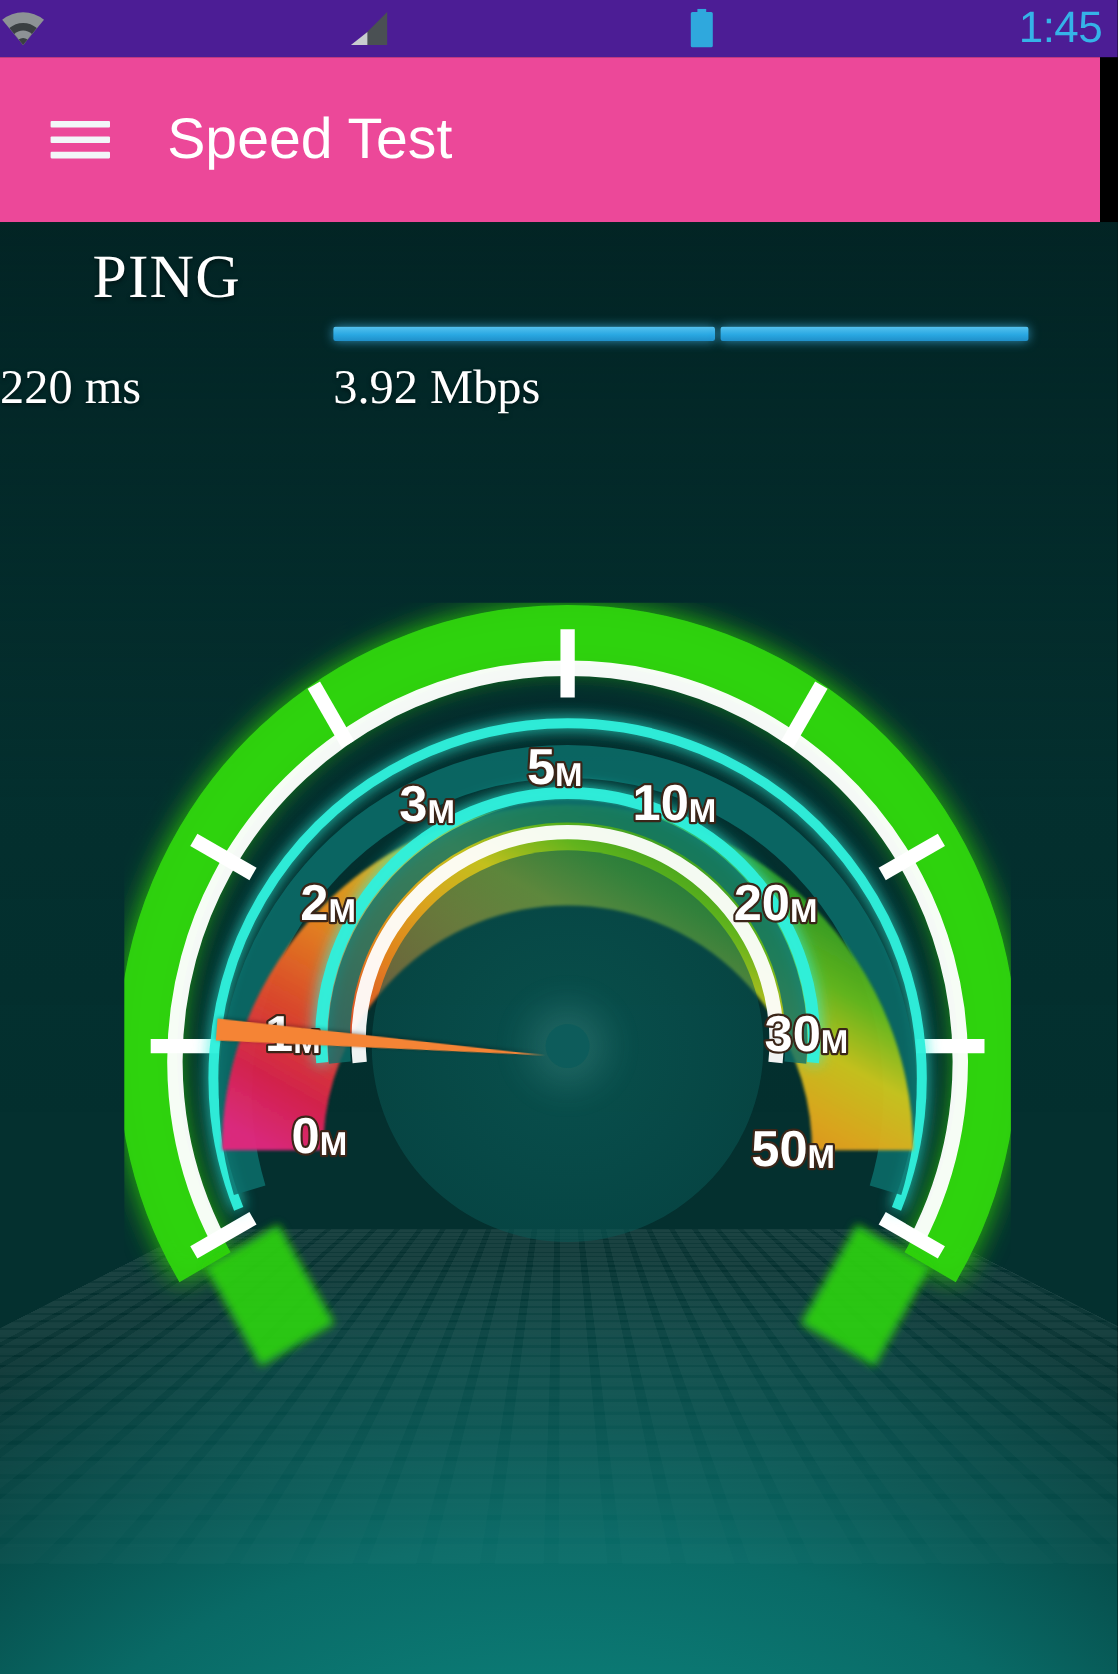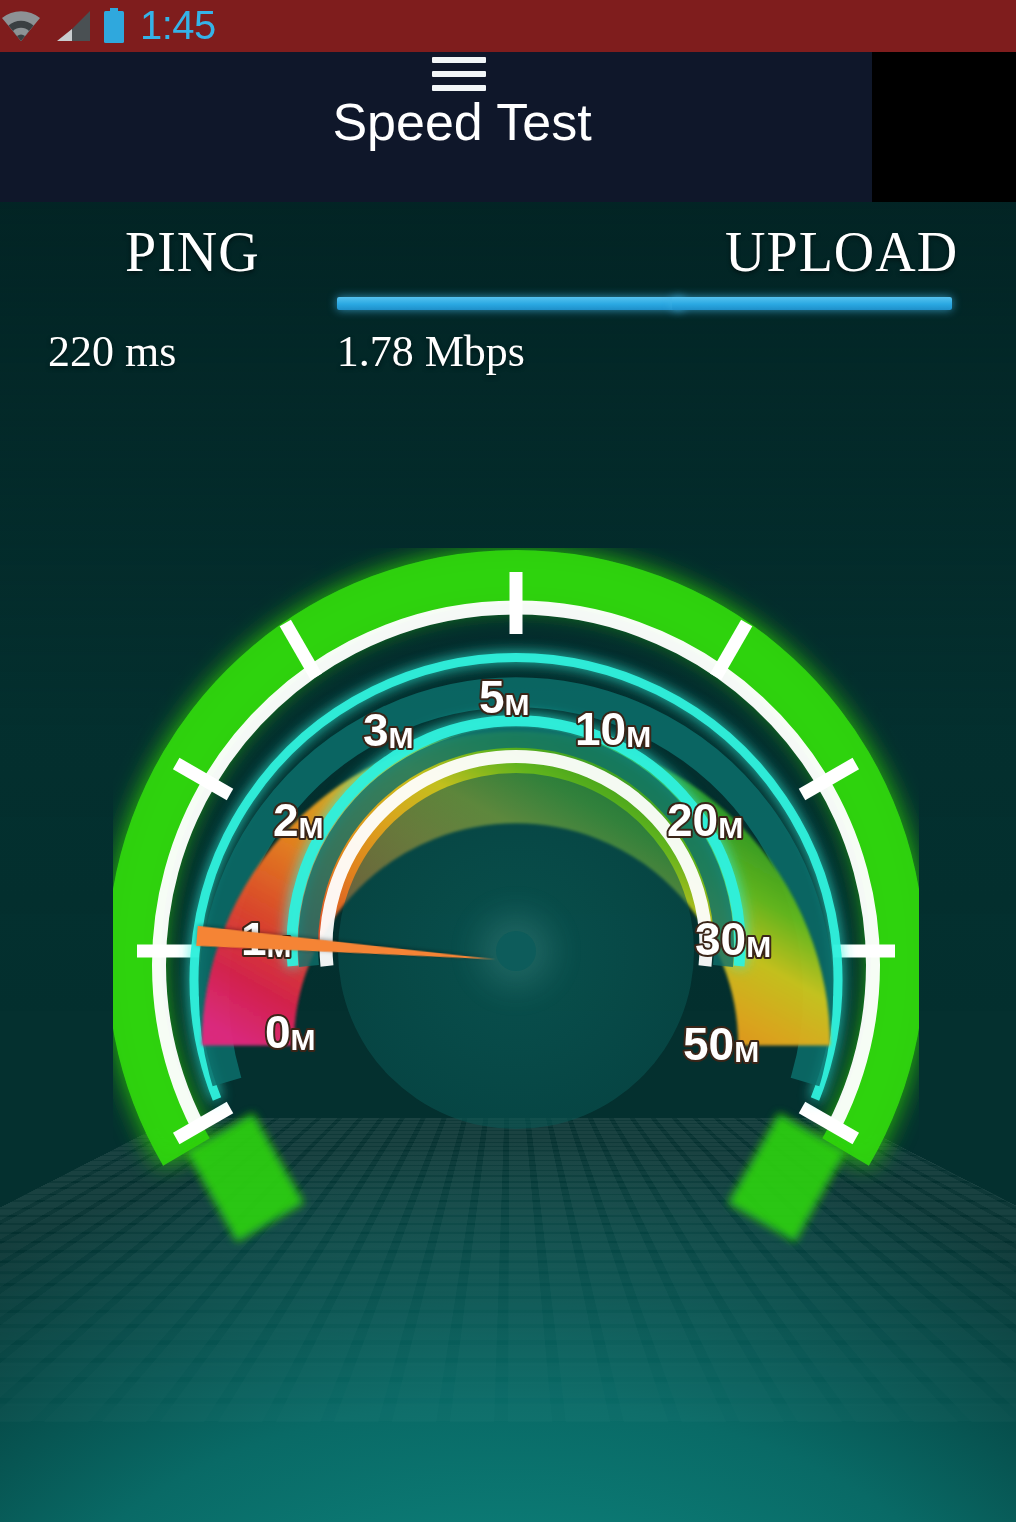--- a/index.html
+++ b/index.html
@@ -6,34 +6,34 @@
   html,body{ background:#000; }
   body{
     width:1016px; height:1522px;
     font-family:"Liberation Sans", sans-serif;
     overflow:hidden; position:relative;
   }
 
   
   #status-bar{
     position:absolute; left:0; top:0; width:1016px; height:52px;
-    background:#7f1d1d; display:flex; align-items:center;
-    justify-content:flex-start; padding-right:14px; gap:10px;
+    background:#4c1d95; display:flex; align-items:center;
+    justify-content:space-between; padding-right:14px; gap:10px;
   }
   #status-bar .sb-icon{ display:block; }
   #clock{
     color:#35b3e8; font-size:40px; line-height:40px;
     font-family:"Liberation Sans", sans-serif; letter-spacing:-0.5px;
     margin-left:4px; margin-top:-2px;
   }
 
   
   #app-bar{
-    position:absolute; left:0; top:52px; width:872px; height:150px;
-    background:#0f172a; display:flex; align-items:center;flex-direction:column;
+    position:absolute; left:0; top:52px; width:1000px; height:150px;
+    background:#ec4899; display:flex; align-items:center;
   }
   #menu-button{
     width:54px; height:44px; margin-left:46px;
     display:flex; flex-direction:column; justify-content:space-between;
     padding:5px 0; cursor:pointer;
   }
   #menu-button span{ display:block; width:54px; height:6px; background:#f2f6f8; border-radius:1px; }
   #app-title{
     color:#ffffff; font-size:52px; line-height:52px; margin-left:52px;
     font-family:"Liberation Sans", sans-serif; font-weight:400;
@@ -61,21 +61,21 @@
   }
   #grid-shade{
     position:absolute; left:0; top:0; width:1016px; height:1320px;
     background:linear-gradient(to bottom, rgba(2,32,33,0.72) 0%, rgba(2,32,33,0.40) 18%, rgba(2,40,40,0.06) 40%, rgba(0,0,0,0) 62%);
     pointer-events:none;
   }
 
   
   #tabs{
     position:absolute; left:0; top:0; width:1016px; height:220px;
-    display:flex; z-index:6;padding-left:48px;
+    display:flex; z-index:6;
   }
   .tab{ position:relative; height:220px; }
   .tab-label{
     position:absolute; top:22px; left:0; width:100%;
     text-align:center; color:#ffffff;
     font-family:"Liberation Serif", serif;
     font-size:56px; line-height:56px; letter-spacing:1px;
     text-shadow:0 2px 4px rgba(0,0,0,0.55);
   }
   .tab-value{
@@ -163,25 +163,24 @@
 
   <div id="tabs">
 
     <div class="tab" id="tab-ping">
       <div class="tab-label">PING</div>
       <div class="tab-value">220 ms</div>
     </div>
 
     <div class="tab" id="tab-download">
       <div class="tab-underline"></div>
-      <div class="tab-value">1.78 Mbps</div>
+      <div class="tab-value">3.92 Mbps</div>
     </div>
 
     <div class="tab" id="tab-upload">
-      <div class="tab-label">UPLOAD</div>
       <div class="tab-underline"></div>
     </div>
 
   </div>
 
   <div id="gauge">
     <svg viewBox="0 0 806 806">
       <defs>
         <linearGradient id="bandGrad" x1="0" y1="1" x2="1" y2="0.1">
           <stop offset="0.00" stop-color="#e0267e"></stop>

